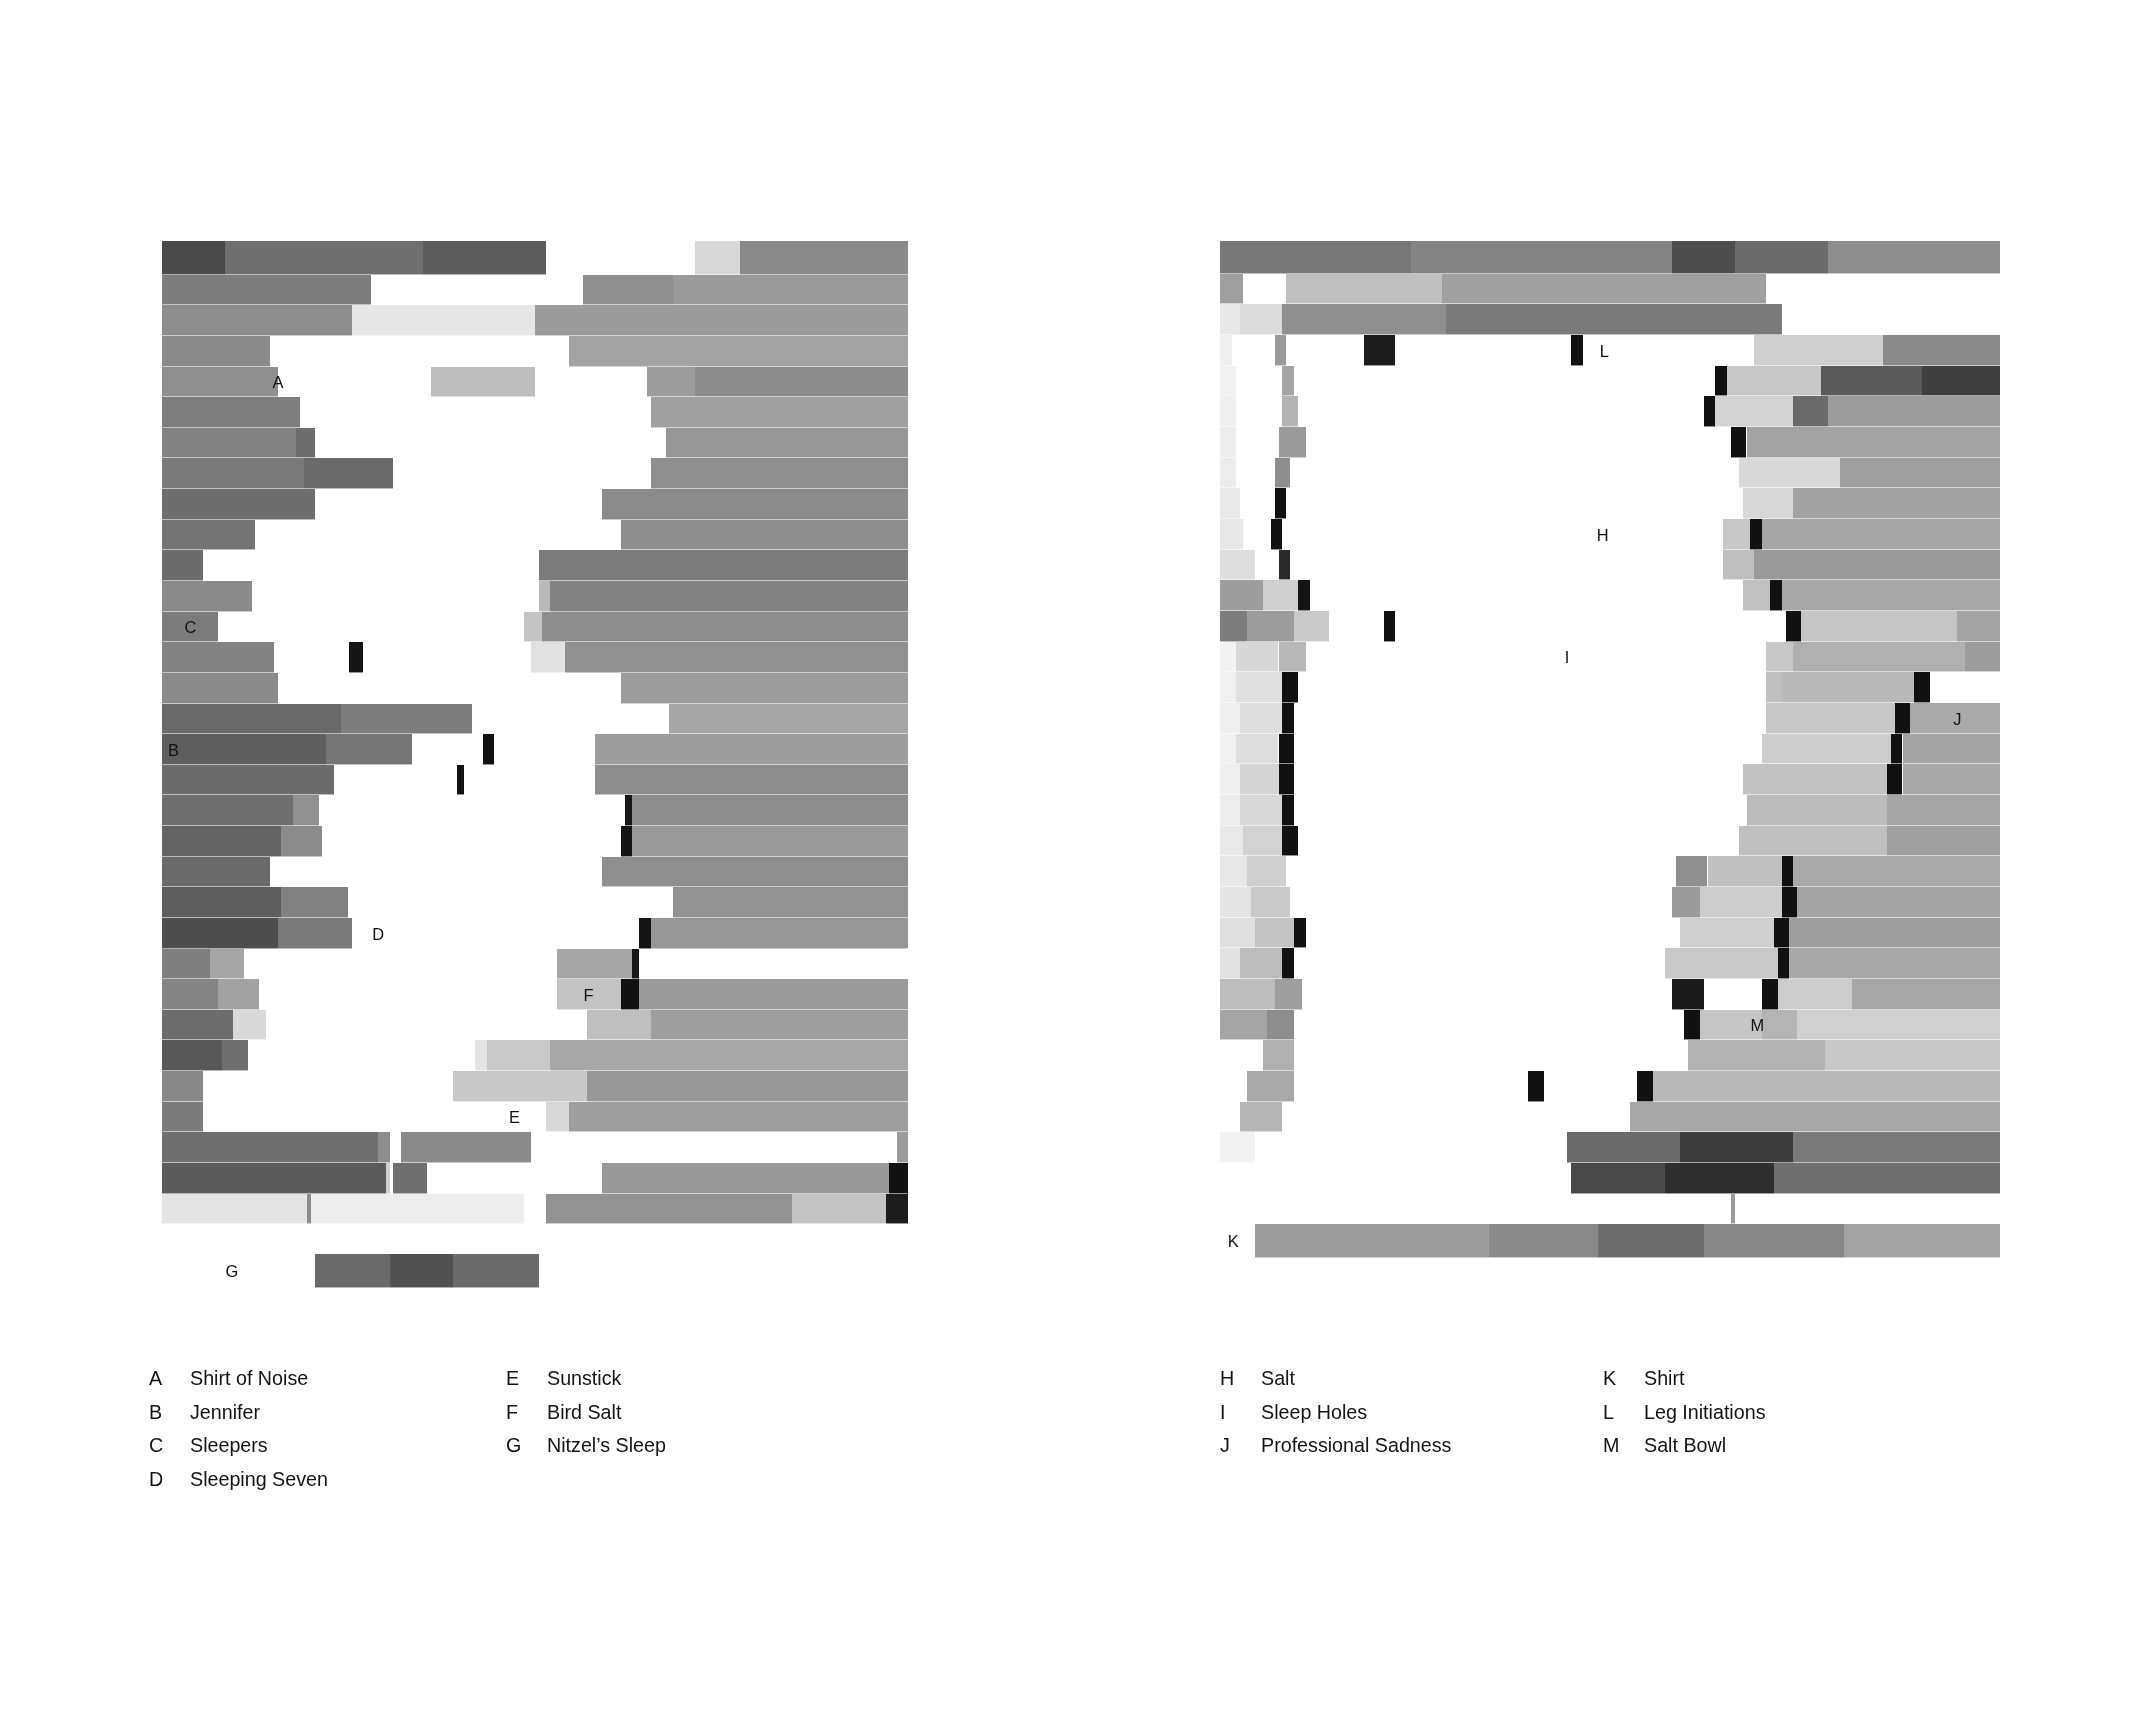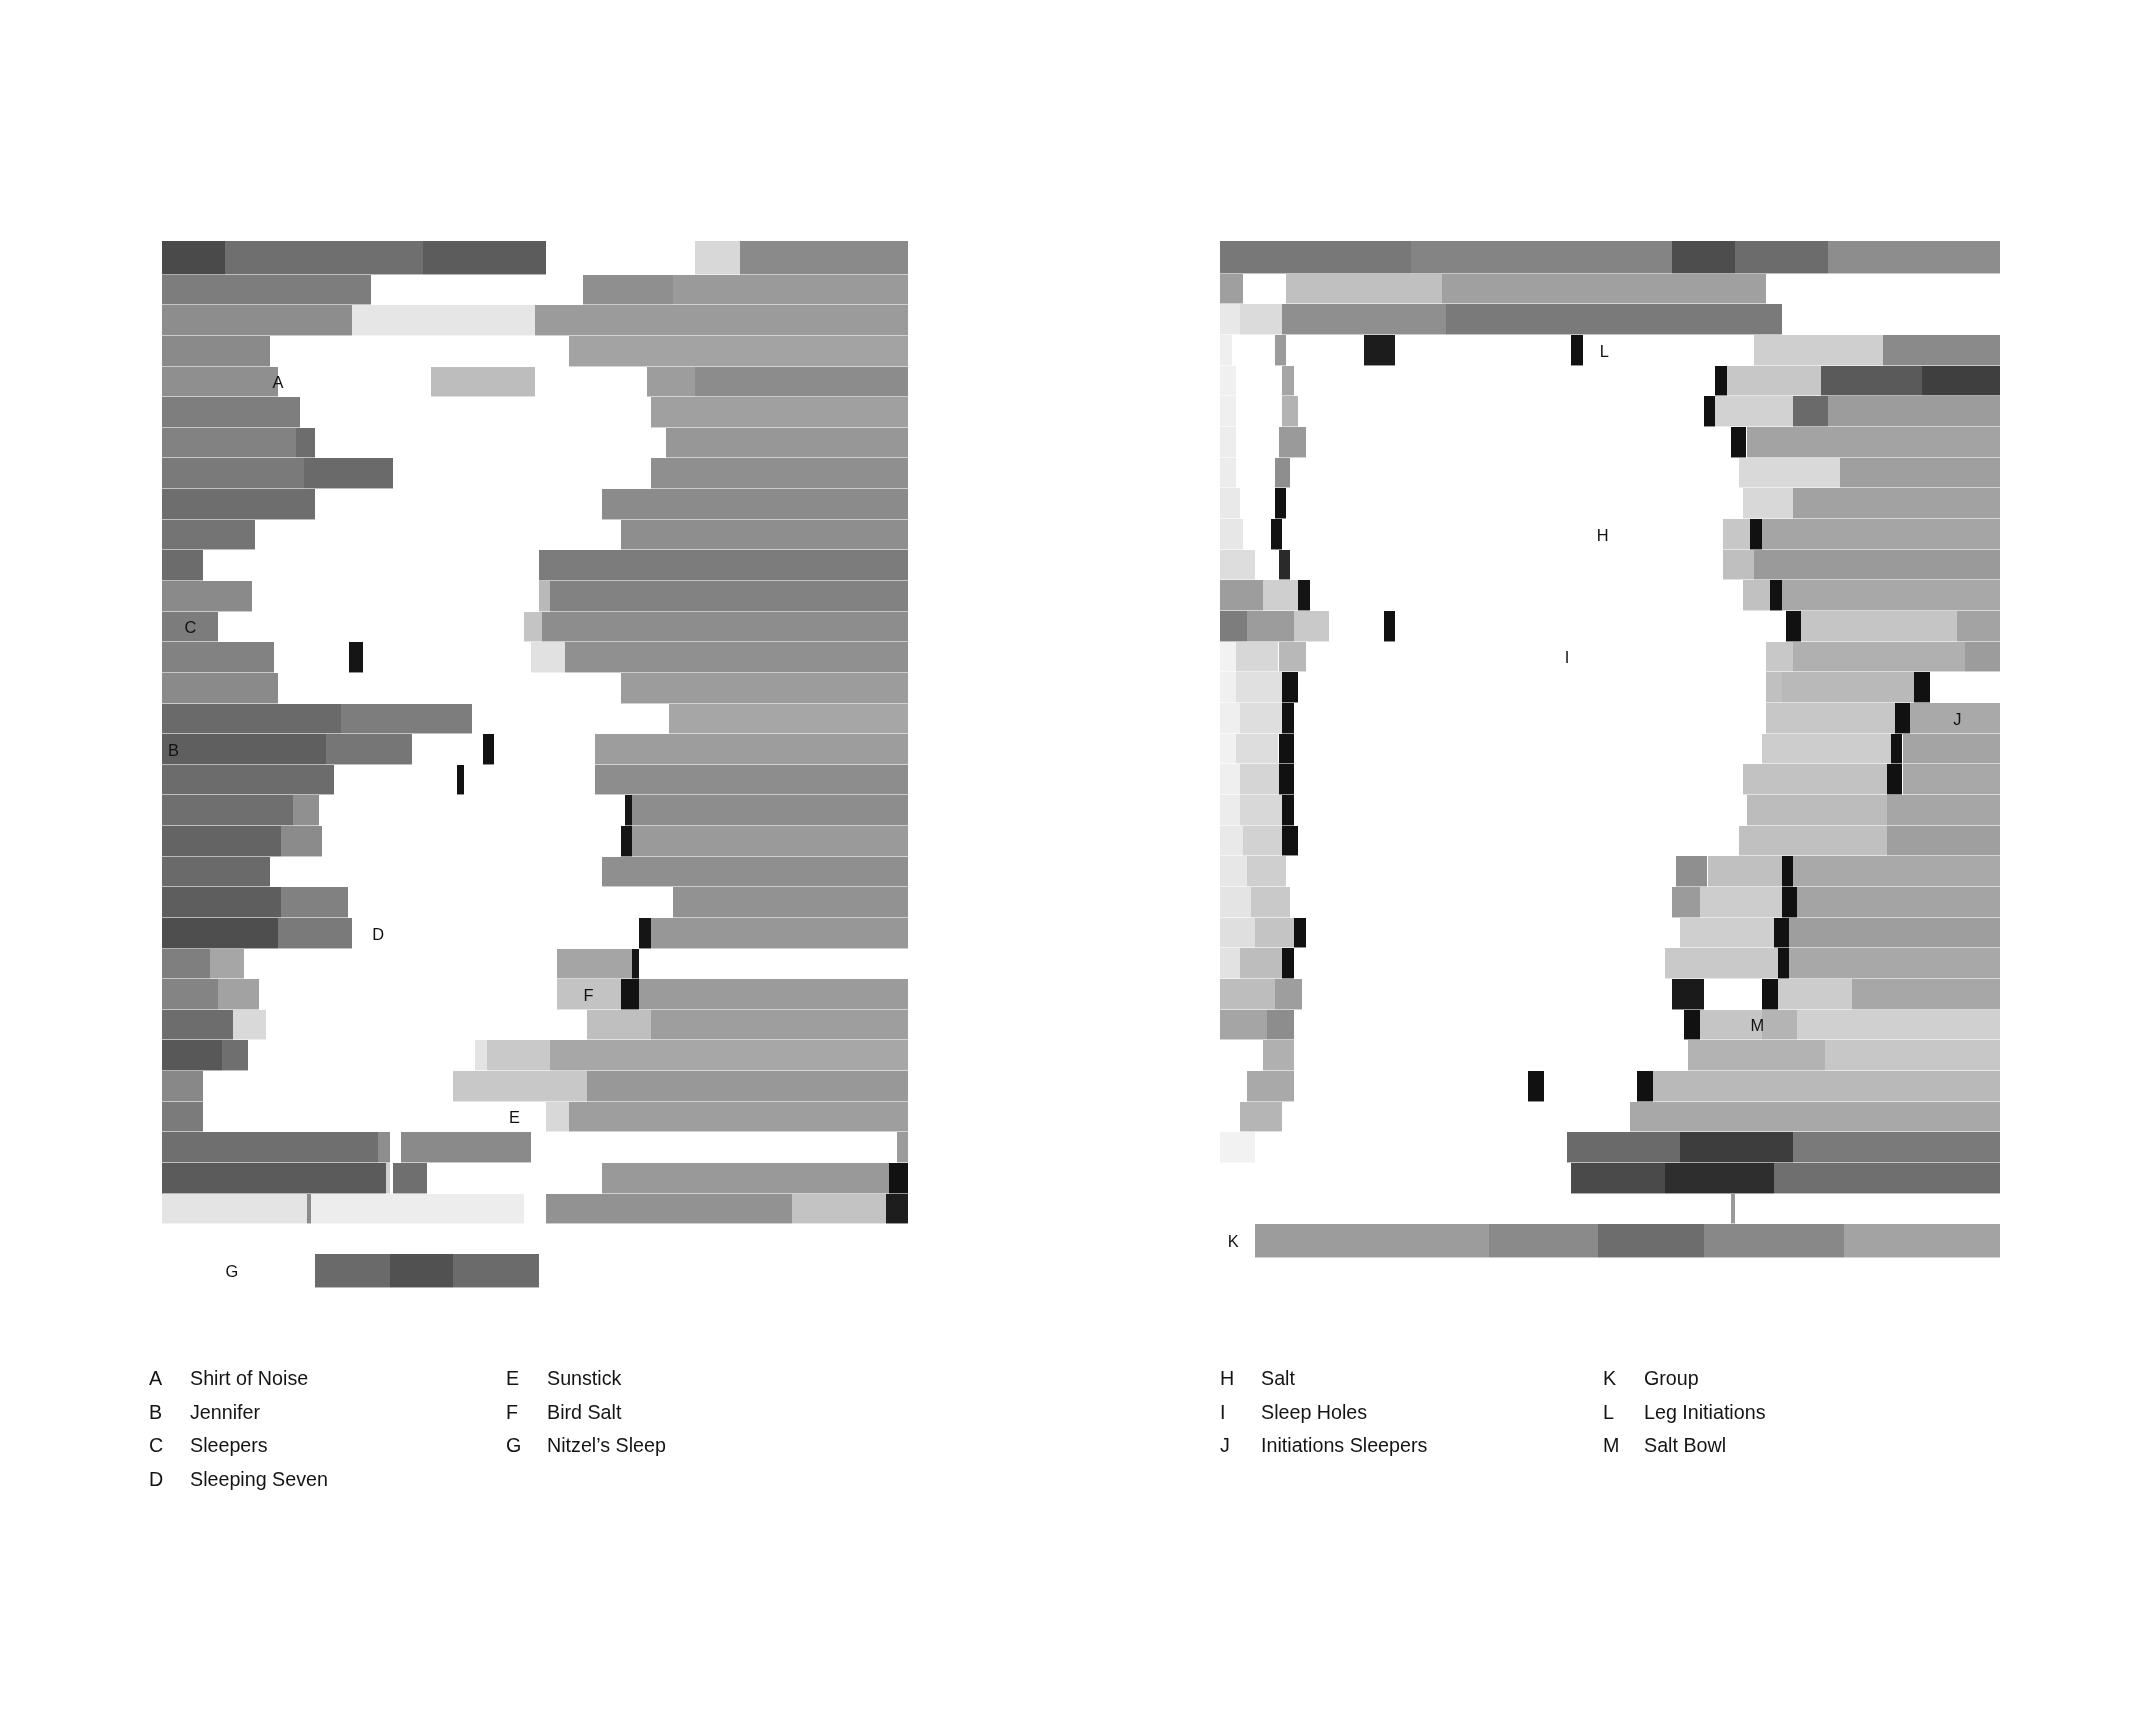--- a/index.html
+++ b/index.html
@@ -740,27 +740,27 @@
         <div class="legend-item">
           <span class="legend-key">H</span>
           <span class="legend-name">Salt</span>
         </div>
         <div class="legend-item">
           <span class="legend-key">I</span>
           <span class="legend-name">Sleep Holes</span>
         </div>
         <div class="legend-item">
           <span class="legend-key">J</span>
-          <span class="legend-name">Initiations Sleepers</span>
+          <span class="legend-name">Professional Sadness</span>
         </div>
       </div>
       <div class="legend-col">
         <div class="legend-item">
           <span class="legend-key">K</span>
-          <span class="legend-name">Group</span>
+          <span class="legend-name">Shirt</span>
         </div>
         <div class="legend-item">
           <span class="legend-key">L</span>
           <span class="legend-name">Leg Initiations</span>
         </div>
         <div class="legend-item">
           <span class="legend-key">M</span>
           <span class="legend-name">Salt Bowl</span>
         </div>
       </div>

